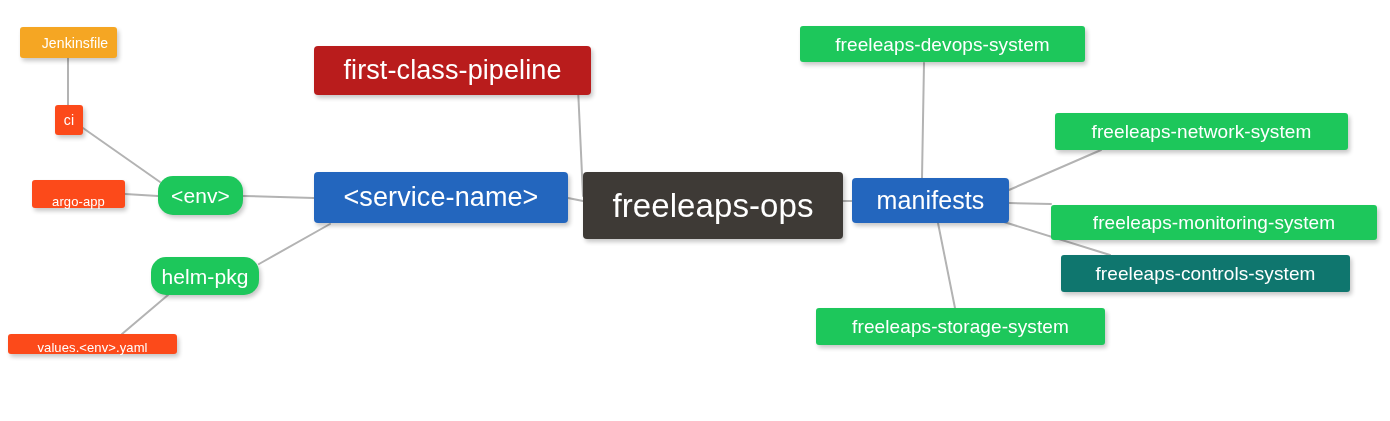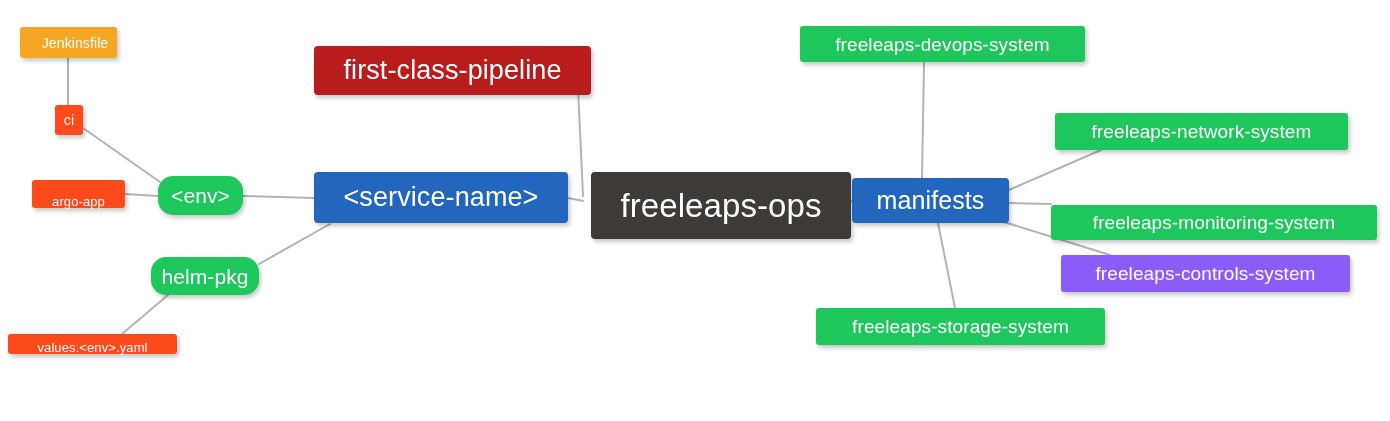--- a/index.html
+++ b/index.html
@@ -67,21 +67,21 @@
       <line x1="160" y1="182" x2="83" y2="128" stroke="#b3b3b3" stroke-width="2" stroke-linecap="round"></line>
       <line x1="68" y1="105" x2="68" y2="58" stroke="#b3b3b3" stroke-width="2" stroke-linecap="round"></line>
       <line x1="168" y1="295" x2="122" y2="334" stroke="#b3b3b3" stroke-width="2" stroke-linecap="round"></line>
       <line x1="922" y1="178" x2="924" y2="63" stroke="#b3b3b3" stroke-width="2" stroke-linecap="round"></line>
       <line x1="1009" y1="190" x2="1101" y2="150" stroke="#b3b3b3" stroke-width="2" stroke-linecap="round"></line>
       <line x1="1009" y1="203" x2="1051" y2="204" stroke="#b3b3b3" stroke-width="2" stroke-linecap="round"></line>
       <line x1="1004" y1="222" x2="1110" y2="255" stroke="#b3b3b3" stroke-width="2" stroke-linecap="round"></line>
       <line x1="938" y1="223" x2="955" y2="308" stroke="#b3b3b3" stroke-width="2" stroke-linecap="round"></line>
     </svg>
   <div id="node-layer">
-      <div class="node n-root" style="left: 583px; top: 172px; width: 260px; height: 67px; background: rgb(62, 58, 54); margin-left: 8px;">
+      <div class="node n-root" style="left: 583px; top: 172px; width: 260px; height: 67px; background: rgb(62, 58, 54);">
         <span class="node-label">freeleaps-ops</span>
       </div>
       <div class="node n-branch" style="left: 314px; top: 38px; width: 277px; height: 49px; background: #b91c1c; margin-top: 8px;">
         <span class="node-label">first-class-pipeline</span>
       </div>
       <div class="node n-branch" style="left: 314px; top: 172px; width: 254px; height: 51px; background: rgb(35, 102, 190);">
         <span class="node-label">&lt;service-name&gt;</span>
       </div>
       <div class="node n-branch-sm" style="left: 852px; top: 178px; width: 157px; height: 45px; background: rgb(35, 102, 190);">
         <span class="node-label">manifests</span>
@@ -106,20 +106,20 @@
       </div>
       <div class="node n-leaf-sm" style="left: 800px; top: 26px; width: 285px; height: 36px; background: rgb(29, 199, 91);">
         <span class="node-label">freeleaps-devops-system</span>
       </div>
       <div class="node n-leaf-sm" style="left: 1055px; top: 113px; width: 293px; height: 37px; background: rgb(29, 199, 91);">
         <span class="node-label">freeleaps-network-system</span>
       </div>
       <div class="node n-leaf-sm" style="left: 1051px; top: 205px; width: 326px; height: 35px; background: rgb(29, 199, 91);">
         <span class="node-label">freeleaps-monitoring-system</span>
       </div>
-      <div class="node n-leaf-sm" style="left: 1061px; top: 255px; width: 289px; height: 37px; background: #8b5cf6;">
+      <div class="node n-leaf-sm" style="left: 1061px; top: 255px; width: 289px; height: 37px; background: #0f766e;">
         <span class="node-label">freeleaps-controls-system</span>
       </div>
       <div class="node n-leaf-sm" style="left: 816px; top: 308px; width: 289px; height: 37px; background: rgb(29, 199, 91);">
         <span class="node-label">freeleaps-storage-system</span>
       </div>
     </div>
 </div>
 
 </body></html>

